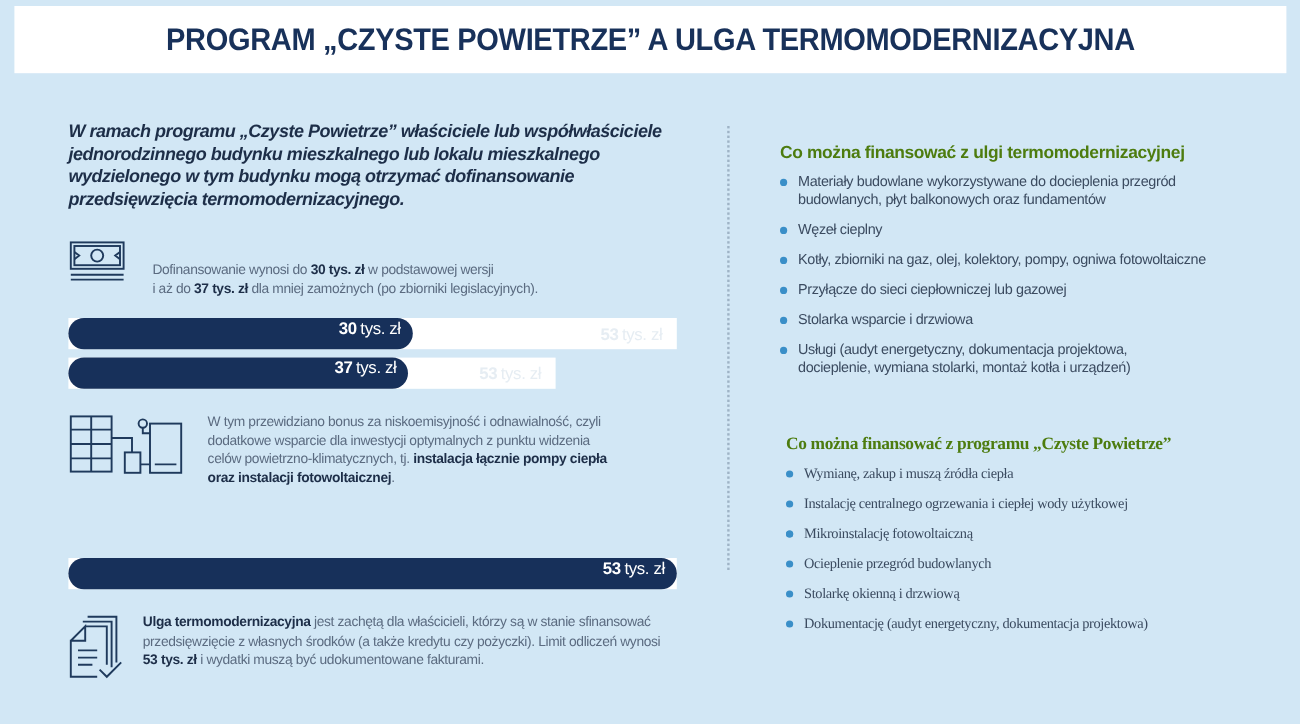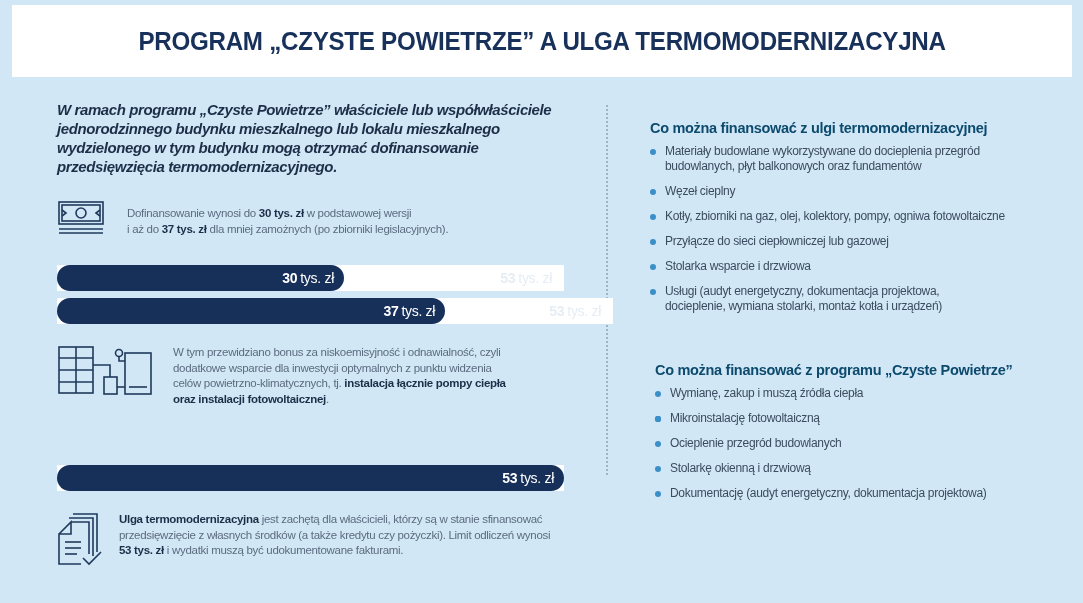--- a/index.html
+++ b/index.html
@@ -1,32 +1,32 @@
 <!DOCTYPE html>
 <html><head>
 <meta charset="utf-8">
 <style>
   * { box-sizing: border-box; margin: 0; padding: 0; }
   html, body { width: 1083px; height: 603px; overflow: hidden; }
   body { background: #d2e7f5; font-family: "Liberation Sans", sans-serif; color: #1b2f4e; position: relative; }
-  .header { position: absolute; left: 12px; top: 5px; width: 1060px; height: 72px; background: #ffffff; display: flex; align-items: center; justify-content: center; }
+  .header { position: absolute; left: 12px; top: 5px; width: 1060px; height: 56px; background: #ffffff; display: flex; align-items: center; justify-content: center; }
   .header h1 { font-family: "Liberation Sans", sans-serif; font-weight: 700; font-size: 26px; color: #18315a; letter-spacing: -0.3px; transform: scaleX(0.93); white-space: nowrap; }
   .divider { position: absolute; left: 606px; top: 105px; height: 370px; border-left: 2px dotted #9fb3c6; }
   .intro { position: absolute; left: 57px; top: 100px; width: 500px; font-size: 15px; font-weight: 700; line-height: 19px; color: #1d2e48; letter-spacing: -0.4px; font-style: italic; }
   .iconrow { position: absolute; display: flex; align-items: flex-start; }
   .icon svg { display: block; }
   .small { font-size: 11.5px; line-height: 15.5px; color: #5b6b80; letter-spacing: -0.3px; }
   .small b { color: #1d2e48; }
   .bar { position: absolute; left: 57px; height: 26px; background: #ffffff; }
-  .bar .fill { position: absolute; left: 0; top: 0; height: 100%; background: #17305a; display: flex; align-items: center; justify-content: flex-end; padding-right: 10px; color: #fff; font-size: 14px; letter-spacing: -0.3px; border-radius: 13px; }
+  .bar .fill { position: absolute; left: 0; top: 0; height: 100%; background: #17305a; display: flex; align-items: flex-start; justify-content: flex-end; padding-right: 10px; color: #fff; font-size: 14px; letter-spacing: -0.3px; border-radius: 13px; }
   .bar .fill b { font-weight: 700; margin-right: 3px; }
   .bar .ghost { position: absolute; right: 12px; top: 0; height: 100%; display: flex; align-items: center; color: #e6edf3; font-size: 14px; letter-spacing: -0.3px; }
   .bar .ghost b { margin-right: 3px; }
   .section { position: absolute; left: 650px; width: 410px; }
-  .section h2 { font-size: 14.5px; font-weight: 700; color: #0c4a6e; letter-spacing: -0.3px; margin-bottom: 8px; white-space: nowrap; }
+  .section h2 { font-size: 14.5px; font-weight: 700; color: #4d7c0f; letter-spacing: -0.3px; margin-bottom: 8px; white-space: nowrap; }
   .section ul { list-style: none; }
   .section li { position: relative; padding-left: 15px; font-size: 12px; line-height: 15px; color: #3b4b60; letter-spacing: -0.3px; margin-bottom: 10px; }
   .section li .dot { position: absolute; left: 0; top: 5px; width: 6px; height: 6px; border-radius: 50%; background: #3a8fc8; }
 </style>
 </head>
 <body>
 
 <div class="header">
   <h1>PROGRAM „CZYSTE POWIETRZE” A ULGA TERMOMODERNIZACYJNA</h1>
 </div>
@@ -39,38 +39,38 @@
   <span class="icon">
     <svg width="48" height="36" viewBox="0 0 48 36" fill="none" stroke="#1f3a5c" stroke-width="1.6">
       <rect x="2" y="2" width="44" height="22"></rect>
       <rect x="5" y="5" width="38" height="16"></rect>
       <circle cx="24" cy="13" r="5"></circle>
       <path d="M5 10 L9 13 L5 16 M43 10 L39 13 L43 16"></path>
       <line x1="2" y1="29" x2="46" y2="29"></line>
       <line x1="2" y1="33" x2="46" y2="33"></line>
     </svg>
   </span>
-  <div class="small" style="margin-left:22px; margin-top:6px;">
+  <div class="small" style="margin-left:22px; margin-top:18px;">
     <div><span>Dofinansowanie wynosi do </span><b>30 tys. zł</b><span>  w podstawowej wersji</span></div>
     <div><span>i aż do </span><b>37 tys. zł</b><span> dla mniej zamożnych (po zbiorniki legislacyjnych).</span></div>
   </div>
 </div>
 
 <div class="bar" style="top:265px; width:507px;">
   <div class="fill" style="width:56.6%;">
       <b>30</b>
       <span>tys. zł</span>
     </div>
   <div class="ghost">
       <b>53</b>
       <span>tys. zł</span>
     </div>
 </div>
 
-<div class="bar" style="top:298px; width:556px;">
+<div class="bar" style="top:298px; width:406px;">
   <div class="fill" style="width:69.8%;">
       <b>37</b>
       <span>tys. zł</span>
     </div>
   <div class="ghost">
       <b>53</b>
       <span>tys. zł</span>
     </div>
 </div>
 
@@ -121,24 +121,24 @@
   <ul>
     <li style="width:350px;"><span class="dot"></span><span>Materiały budowlane wykorzystywane do docieplenia przegród budowlanych, płyt balkonowych oraz fundamentów</span></li>
     <li><span class="dot"></span><span>Węzeł cieplny</span></li>
     <li><span class="dot"></span><span>Kotły, zbiorniki na gaz, olej, kolektory, pompy, ogniwa fotowoltaiczne</span></li>
     <li><span class="dot"></span><span>Przyłącze do sieci ciepłowniczej lub gazowej</span></li>
     <li><span class="dot"></span><span>Stolarka wsparcie i drzwiowa</span></li>
     <li style="width:330px;"><span class="dot"></span><span>Usługi (audyt energetyczny, dokumentacja projektowa, docieplenie, wymiana stolarki, montaż kotła i urządzeń)</span></li>
   </ul>
 </div>
 
-<div class="section" style="top:362px; left:655px;">
+<div class="section" style="top:362px; left:655px;font-family:Liberation Serif, serif;">
   <h2>Co można finansować z programu „Czyste Powietrze”</h2>
   <ul>
     <li><span class="dot"></span><span>Wymianę, zakup i muszą źródła ciepła</span></li>
-    <li><span class="dot"></span></li>
+    <li><span class="dot"></span><span>Instalację centralnego ogrzewania i ciepłej wody użytkowej</span></li>
     <li><span class="dot"></span></li>
     <li><span class="dot"></span><span>Mikroinstalację fotowoltaiczną</span></li>
     <li><span class="dot"></span><span>Ocieplenie przegród budowlanych</span></li>
     <li><span class="dot"></span><span>Stolarkę okienną i drzwiową</span></li>
     <li><span class="dot"></span><span>Dokumentację (audyt energetyczny, dokumentacja projektowa)</span></li>
   </ul>
 </div>
 
 </body></html>

